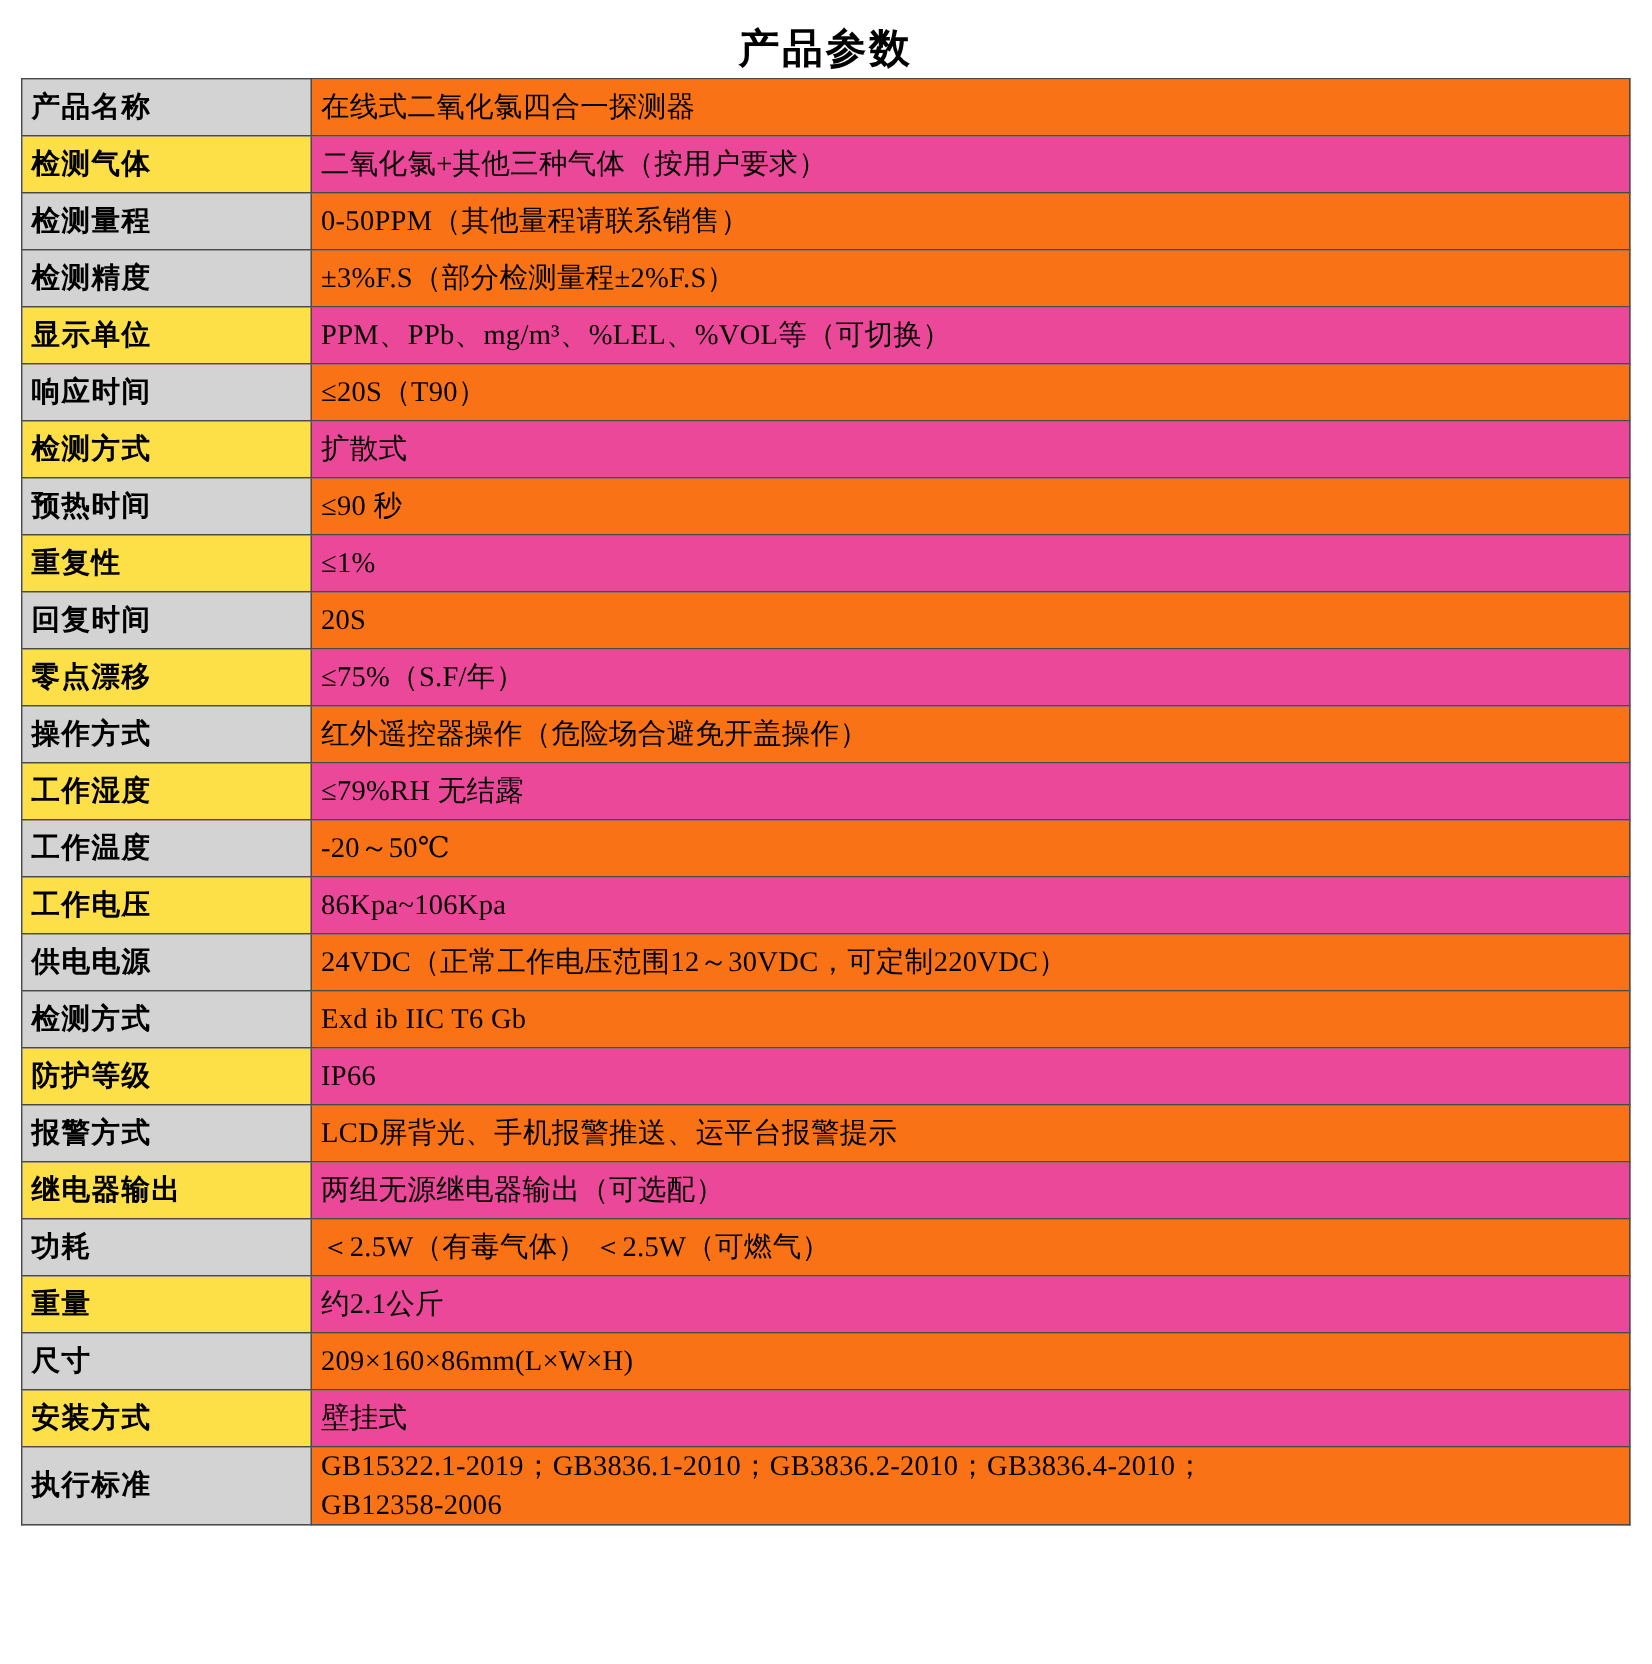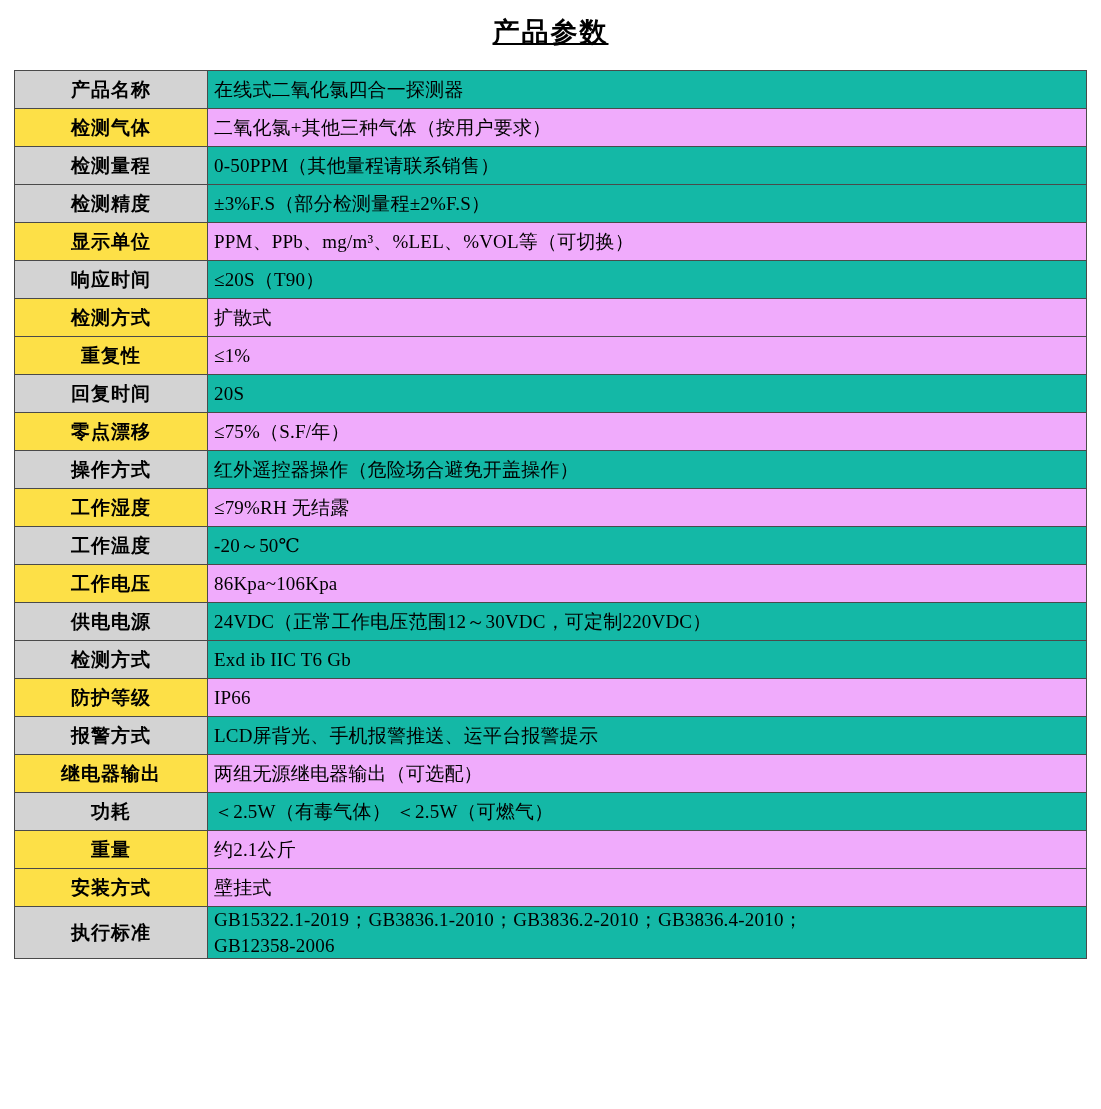--- a/index.html
+++ b/index.html
@@ -19,59 +19,58 @@
     height: 1109px;
     position: relative;
     box-sizing: border-box;
   }
   .title {
     text-align: center;
     font-size: 27px;
     font-weight: bold;
     letter-spacing: 2px;
     padding-top: 14px;
-    padding-bottom: 20px;
+    padding-bottom: 2px;
     font-family: "Liberation Serif", "DejaVu Serif", serif;
-    text-decoration: underline;
   }
   table.spec {
     border-collapse: collapse;
     width: 1073px;
     margin: 0 auto;
     table-layout: fixed;
   }
   table.spec tr {
     height: 38px;
   }
   table.spec td {
     border: 1px solid #4a4a4a;
     padding: 0 6px;
     vertical-align: middle;
     font-size: 19px;
     line-height: 1.35;
   }
   td.label {
     width: 180px;
-    text-align: center;
+    text-align: left;
     font-weight: bold;
     background: #d3d3d3;
     letter-spacing: 1px;
     font-family: "Liberation Serif", "DejaVu Serif", serif;
   }
   td.value {
-    background: #14b8a6;
+    background: #f97316;
     padding-left: 10px;
     font-family: "Liberation Serif", "DejaVu Serif", serif;
     letter-spacing: 0.2px;
   }
   tr.alt td.label {
     background: #fde047;
   }
   tr.alt td.value {
-    background: #f0abfc;
+    background: #ec4899;
     margin-left: 22px;
   }
   tr.tall {
     height: 60px;
   }
   .value-multiline {
     white-space: pre-line;
     margin-top: 15px;
   }
 </style>
@@ -105,20 +104,24 @@
         <td class="label">显示单位</td>
         <td class="value">PPM、PPb、mg/m³、%LEL、%VOL等（可切换）</td>
       </tr>
       <tr>
         <td class="label">响应时间</td>
         <td class="value">≤20S（T90）</td>
       </tr>
       <tr class="alt">
         <td class="label">检测方式</td>
         <td class="value">扩散式</td>
+      </tr>
+      <tr>
+        <td class="label">预热时间</td>
+        <td class="value">≤90 秒</td>
       </tr>
       <tr class="alt">
         <td class="label">重复性</td>
         <td class="value">≤1%</td>
       </tr>
       <tr>
         <td class="label">回复时间</td>
         <td class="value">20S</td>
       </tr>
       <tr class="alt">
@@ -162,20 +165,24 @@
         <td class="value">两组无源继电器输出（可选配）</td>
       </tr>
       <tr>
         <td class="label">功耗</td>
         <td class="value">＜2.5W（有毒气体）    ＜2.5W（可燃气）</td>
       </tr>
       <tr class="alt">
         <td class="label">重量</td>
         <td class="value">约2.1公斤</td>
       </tr>
+      <tr>
+        <td class="label">尺寸</td>
+        <td class="value">209×160×86mm(L×W×H)</td>
+      </tr>
       <tr class="alt">
         <td class="label">安装方式</td>
         <td class="value">壁挂式</td>
       </tr>
       <tr class="tall">
         <td class="label">执行标准</td>
         <td class="value value-multiline">GB15322.1-2019；GB3836.1-2010；GB3836.2-2010；GB3836.4-2010；
 GB12358-2006</td>
       </tr>
 

